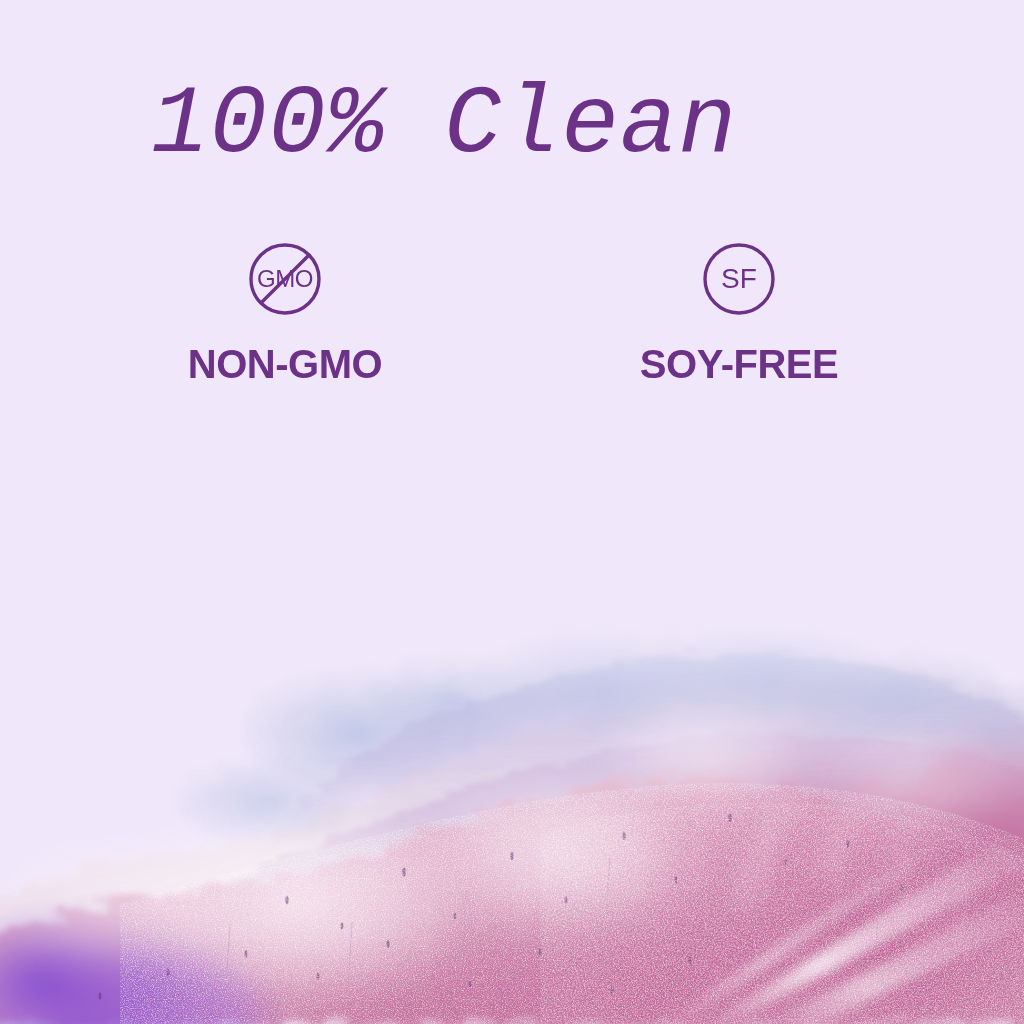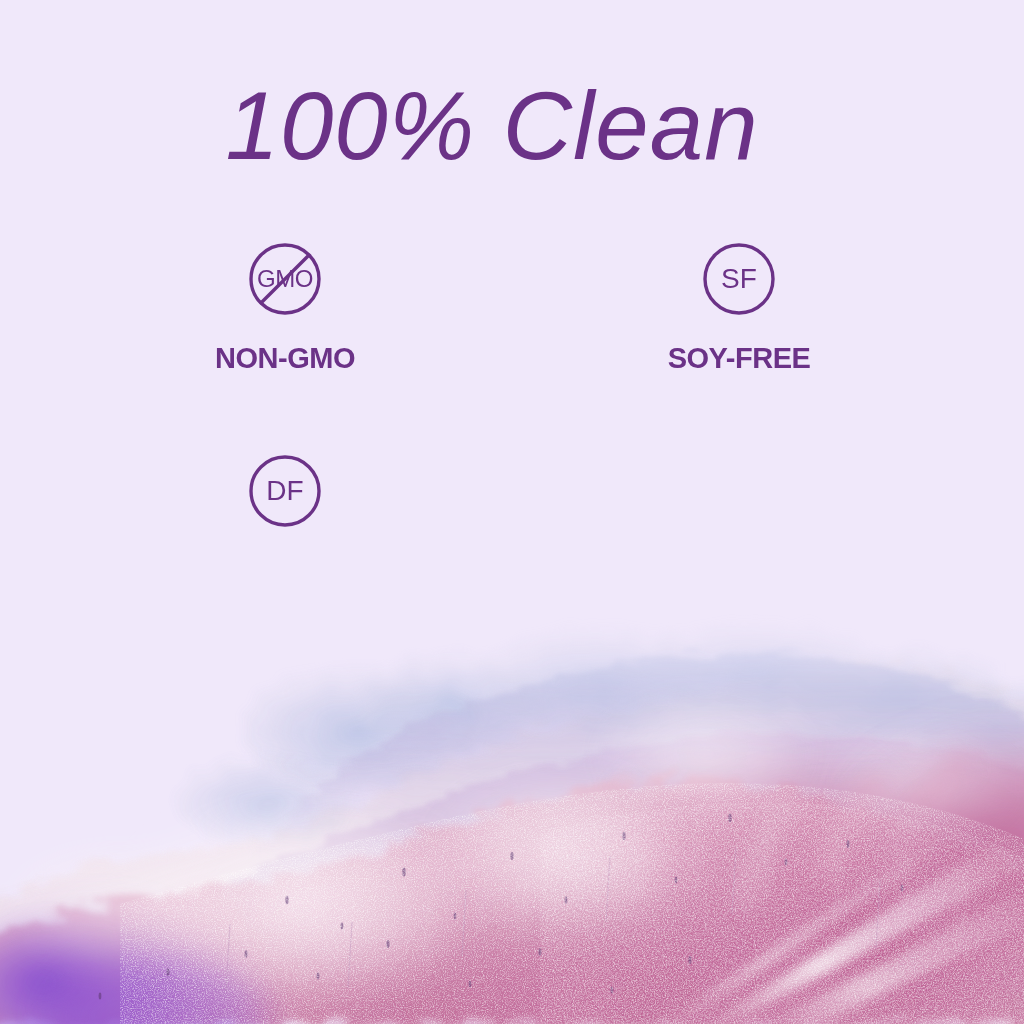--- a/index.html
+++ b/index.html
@@ -17,28 +17,27 @@
     font-family: "Liberation Sans", sans-serif;
   }
 
   
   .headline {
     position: absolute;
     top: 78px;
     left: 0;
     width: 888px;
     text-align: center;
-    font-family: Liberation Sans, sans-serif;
+    font-family: Liberation Mono, monospace;
     font-style: italic;
     font-weight: 400;
     font-size: 96px;
     line-height: 1;
     letter-spacing: 1px;
     color: #6b3287;
-    padding-left: 48px;
   }
 
   
   .badge-grid {
     position: absolute;
     top: 240px;
     left: 58px;
     width: 908px;
     display: grid;
     grid-template-columns: 1fr 1fr;
@@ -55,21 +54,21 @@
   .badge-icon {
     width: 78px;
     height: 78px;
     display: block;
   }
   .badge-icon svg { display: block; width: 78px; height: 78px; }
   .badge-label {
     margin-top: 24px;
     font-family: "Liberation Sans", sans-serif;
     font-weight: 700;
-    font-size: 29px;
+    font-size: 40px;
     letter-spacing: -0.5px;
     color: #6b3287;
     white-space: nowrap;
     text-align: center;
   }
 
   
   .artwork {
     position: absolute;
     left: 0;
@@ -106,26 +105,20 @@
       <span class="badge-icon">
         <svg viewBox="0 0 78 78" xmlns="http://www.w3.org/2000/svg">
           <circle cx="39" cy="39" r="34" fill="none" stroke="#6b3287" stroke-width="3.4"></circle>
           <text x="39" y="48" text-anchor="middle" font-family="Liberation Sans, sans-serif" font-size="28" fill="#6b3287">SF</text>
         </svg>
       </span>
       <span class="badge-label">SOY-FREE</span>
     </div>
 
     <div class="badge">
-      <span class="badge-icon">
-        <svg viewBox="0 0 78 78" xmlns="http://www.w3.org/2000/svg">
-          <circle cx="39" cy="39" r="34" fill="none" stroke="#6b3287" stroke-width="3.4"></circle>
-          <text x="39" y="48" text-anchor="middle" font-family="Liberation Sans, sans-serif" font-size="28" fill="#6b3287">DF</text>
-        </svg>
-      </span>
     </div>
 
   </div>
 
   <div class="artwork">
     <svg viewBox="0 0 1024 420" xmlns="http://www.w3.org/2000/svg" preserveAspectRatio="none">
       <defs>
 
         <filter id="bl10" x="-40%" y="-40%" width="180%" height="180%">
           <feGaussianBlur stdDeviation="10"></feGaussianBlur>

